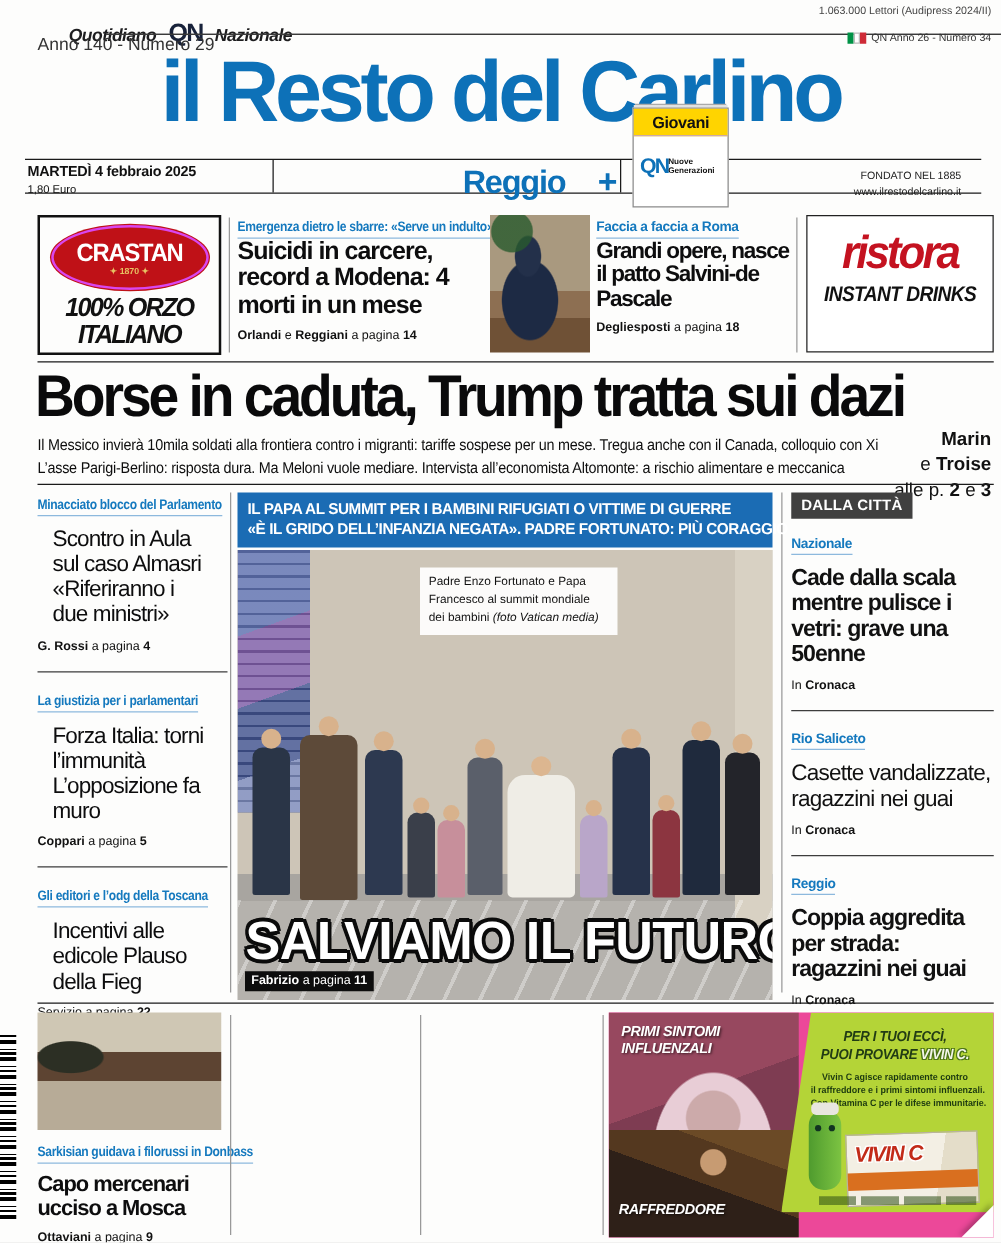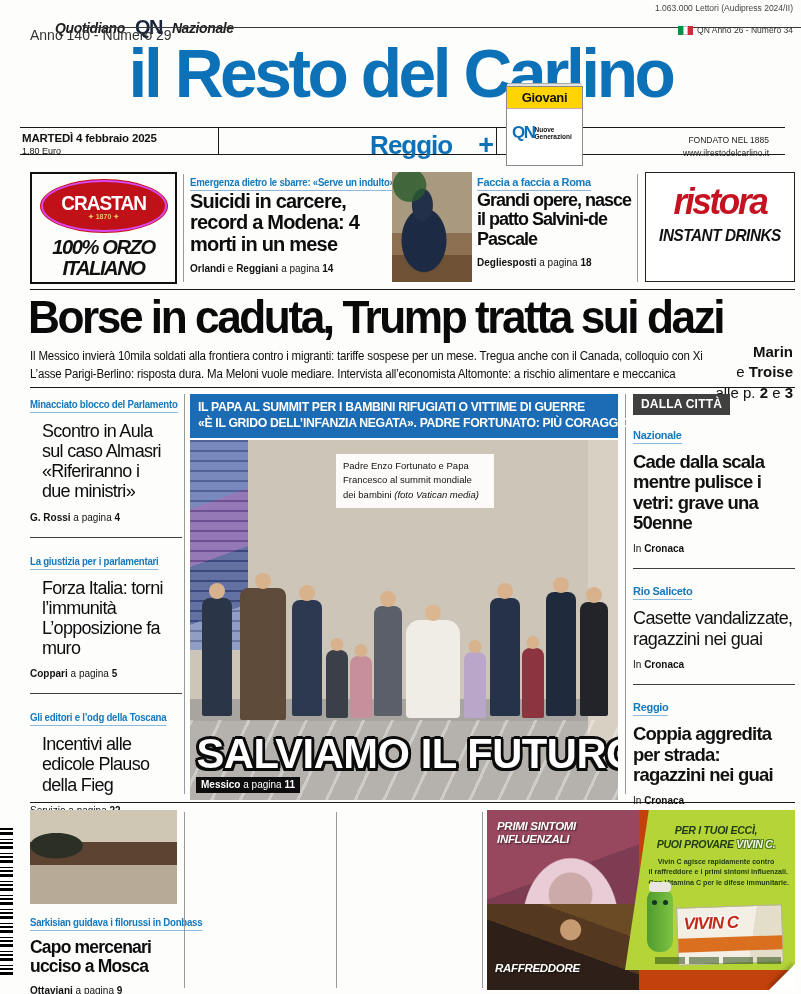--- a/index.html
+++ b/index.html
@@ -119,21 +119,21 @@
   .ph-mural { position:relative; background:linear-gradient(180deg,#d9ad6e 0 100%); }
   .ph-mural .arc { position:absolute; left:8px; right:8px; top:8px; height:14px; background:#1c1c1c; border-radius:50% 50% 40% 40% / 90% 90% 30% 30%; color:#e9dcc0; font-size:6.5px; font-weight:bold; text-align:center; line-height:14px; letter-spacing:1.5px; }
   .ph-mural .fig { position:absolute; left:50%; top:36px; transform:translateX(-50%); width:26px; height:40px; background:#3a5ba8; border-radius:6px 6px 0 0; }
   .ph-mural .fig .head { position:absolute; top:-12px; left:7px; width:13px; height:13px; border-radius:50%; background:#e7b98f; }
   .ph-mural .flagil { position:absolute; left:26%; top:52px; width:18px; height:26px; background:linear-gradient(180deg,#fff 0 30%, #3f6ab5 30% 55%, #fff 55%); }
   .ph-max { position:relative; background:radial-gradient(circle at 16% 70%, #ddd 0 12px, #8a8a8a 12px 13px, transparent 14px), radial-gradient(circle at 14% 92%, #ddd 0 14px, #8a8a8a 14px 15px, transparent 16px), linear-gradient(160deg,#20242c 0 55%, #37405a 55%); }
   .ph-max .head { position:absolute; right:34px; top:12px; width:34px; height:40px; border-radius:45%; background:#caa07e; }
   .ph-max .shirt { position:absolute; right:16px; top:48px; width:76px; height:46px; border-radius:10px 10px 0 0; background:#5577a8; }
 
   
-  .vivin { position:absolute; left:487px; top:810px; width:308px; height:180px; overflow:hidden; background:#c2410c; }
+  .vivin { position:absolute; left:487px; top:810px; width:308px; height:180px; overflow:hidden; background:#ec4899; }
   .vv-top { position:absolute; left:0; top:0; width:152px; height:94px; background:radial-gradient(ellipse at 55% 90%, #caa 0 18%, transparent 19%), radial-gradient(ellipse at 55% 120%, #e8cdd6 0 40%, transparent 41%), linear-gradient(160deg,#97485f 0 60%, #7e3c52 60%); }
   .vv-bot { position:absolute; left:0; top:94px; width:152px; height:86px; background:radial-gradient(circle at 55% 30%, #c79b72 0 10px, transparent 11px), linear-gradient(20deg,#2e2018 0 50%, #54381f 50% 75%, #6b4a26 75%); }
   .vv-lab { position:absolute; color:#fff; font-weight:bold; font-style:italic; font-size:11.5px; letter-spacing:-0.3px; line-height:1.15; text-shadow:1px 1px 2px rgba(0,0,0,.6); }
   .vv-green { position:absolute; right:0; top:0; width:170px; height:160px; background:#b4d437; clip-path:polygon(14% 0, 100% 0, 100% 100%, 0 100%); padding:14px 8px 0 20px; }
   .vv-h { color:#223c14; font-weight:bold; font-style:italic; font-size:11.5px; line-height:1.2; text-align:center; letter-spacing:-0.3px; white-space:nowrap; transform:scaleX(0.92);}
   .vv-brand { color:#f3f6ea; text-shadow:1px 1px 0 #4c7518, -1px -1px 0 #4c7518, 1px -1px 0 #4c7518, -1px 1px 0 #4c7518; }
   .vv-body { margin-top:5px; color:#1d3a10; font-weight:bold; font-size:7.5px; line-height:1.45; text-align:center; white-space:nowrap; transform:scaleX(0.95); }
   .mascot { position:absolute; left:22px; top:78px; width:26px; height:64px; background:linear-gradient(90deg,#4f9b2e,#7cc342); border-radius:12px; }
   .mascot::before { content:""; position:absolute; top:-6px; left:2px; right:2px; height:10px; background:#e8e6df; border-radius:4px; }
   .mascot .eye { position:absolute; top:12px; width:5px; height:5px; border-radius:50%; background:#132; }
@@ -299,21 +299,21 @@
         </div>
       <div class="person" style="left:356px;bottom:84px;width:30px;height:124px;background:#1f2a3d">
           <div class="head"></div>
         </div>
       <div class="person" style="left:390px;bottom:84px;width:28px;height:114px;background:#23242a">
           <div class="head"></div>
         </div>
       <div class="floorshine"></div>
       <div class="caption"><span>Padre Enzo Fortunato e Papa Francesco al summit mondiale dei bambini </span><i>(foto Vatican media)</i></div>
       <div class="overlay-title">SALVIAMO IL FUTURO</div>
-      <div class="chip"><b>Messico</b><span> a pagina </span><b>11</b></div>
+      <div class="chip"><b>Fabrizio</b><span> a pagina </span><b>11</b></div>
     </div>
   </div>
 
   <div class="citycol">
     <span class="badge">DALLA CITTÀ</span>
     <div>
       <span class="kicker">Nazionale</span>
       <div class="hlb">Cade dalla scala mentre pulisce i vetri: grave una 50enne</div>
       <div class="incronaca"><span>In </span><b>Cronaca</b></div>
     </div>

